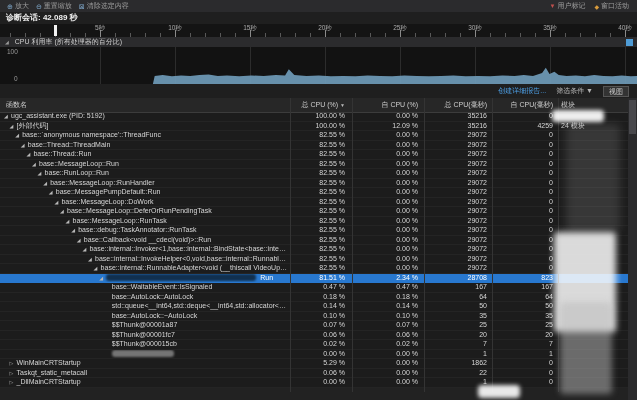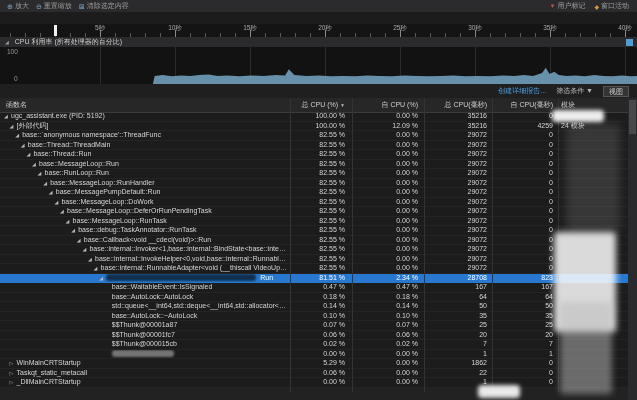--- a/index.html
+++ b/index.html
@@ -97,20 +97,23 @@
         <span class="mark-tri">▼</span>
         <span>用户标记</span>
       </span>
       <span class="tb-item" style="margin-left:0">
         <span class="mark-dia">◆</span>
         <span>窗口活动</span>
       </span>
     </div>
   </div>
 
+  <div class="session">
+    <span>诊断会话: 42.089 秒</span>
+  </div>
 
   <div class="ruler" id="ruler">
     <div class="playhead"></div>
   <div class="majortick" style="left: 100px;"></div>
       <span class="rlabel" style="left: 88px;">5秒</span>
       <div class="majortick" style="left: 175px;"></div>
       <span class="rlabel" style="left: 163px;">10秒</span>
       <div class="majortick" style="left: 250px;"></div>
       <span class="rlabel" style="left: 238px;">15秒</span>
       <div class="majortick" style="left: 325px;"></div>

